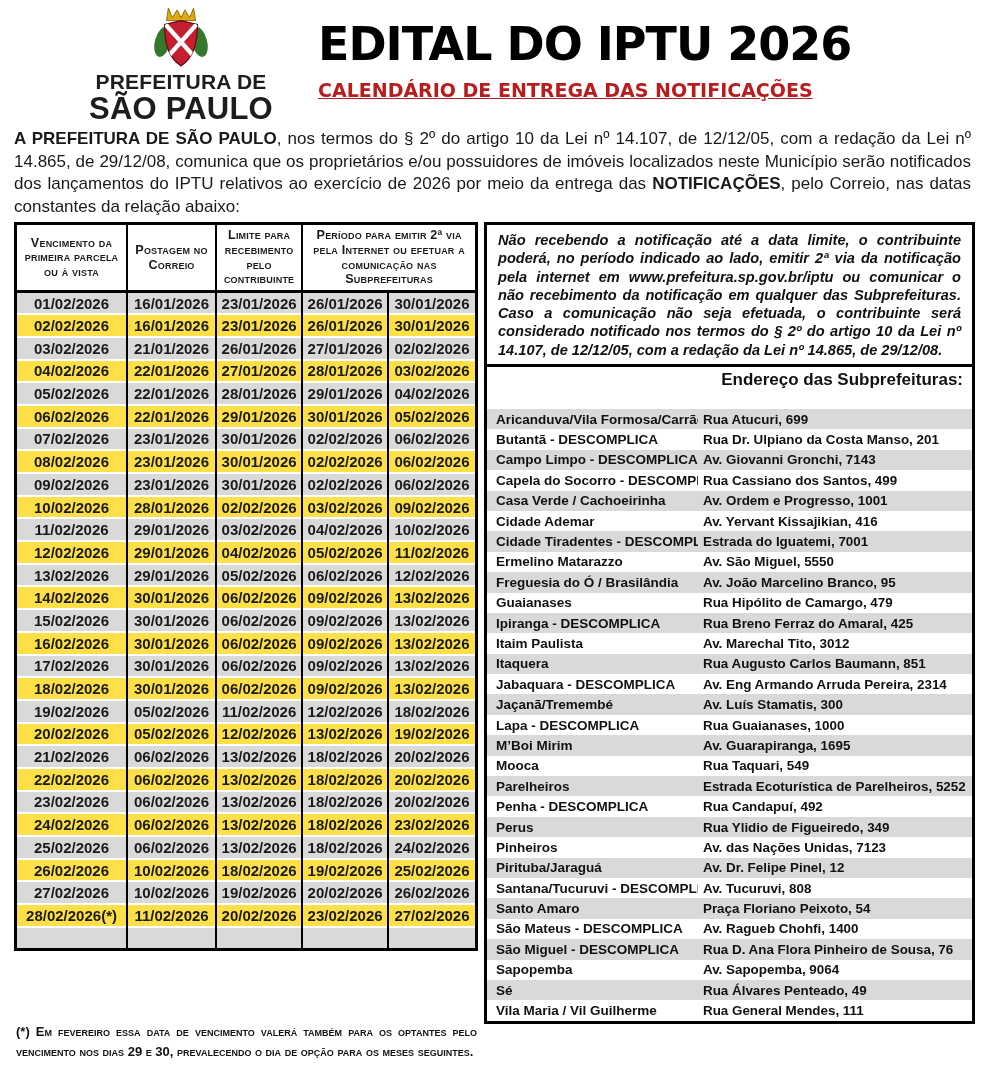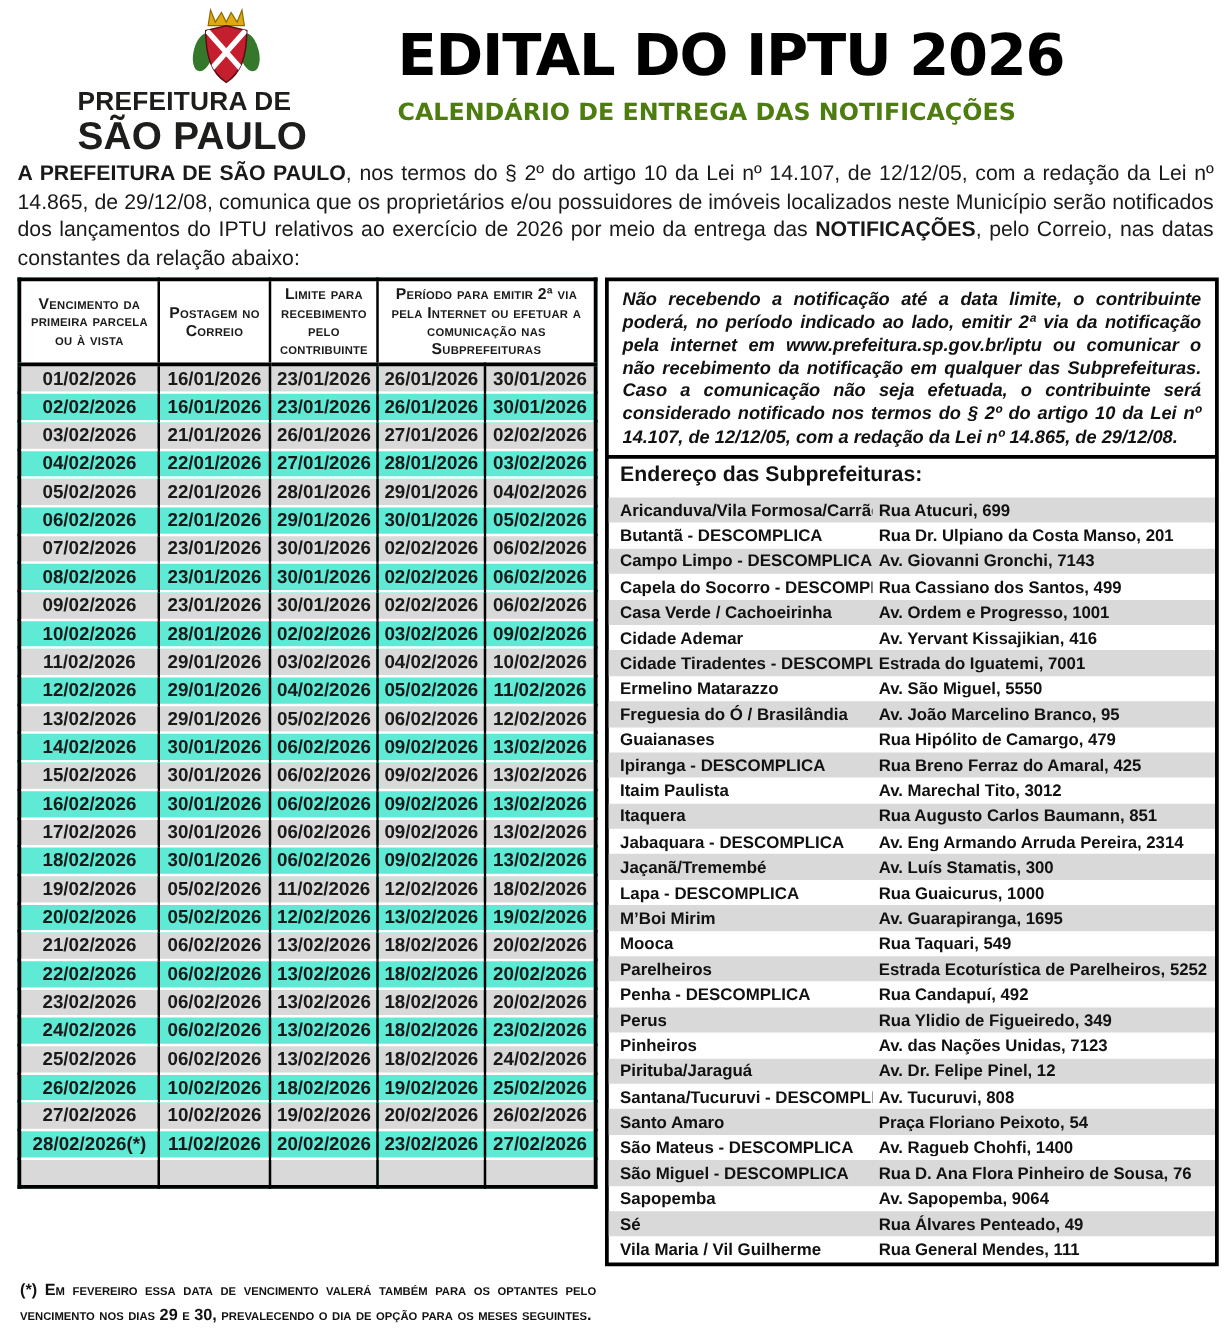--- a/index.html
+++ b/index.html
@@ -6,46 +6,46 @@
   * { box-sizing:border-box; }
   html,body { margin:0; padding:0; }
   body {
     width:984px; height:1068px; overflow:hidden; position:relative;
     background:#ffffff; color:var(--ink);
     font-family:"Liberation Sans", sans-serif;
   }
   .page { position:relative; width:984px; height:1068px; overflow:hidden; }
 
   
-  .logo { position:absolute; left:62px; top:5px; width:238px; }
+  .logo { position:absolute; left:62px; top:5px; width:238px; text-align:center; }
   .crest { display:block; margin:0 auto 2px auto; }
   .logo-l1 { font-weight:700; font-size:21px; line-height:1.05; letter-spacing:0.2px; color:#1d1d1b; }
   .logo-l2 { font-weight:700; font-size:31px; line-height:1.02; letter-spacing:0.2px; color:#1d1d1b; }
 
   
   .titleblock { position:absolute; left:318px; top:20px; width:662px; text-align:left; }
   .main-title {
     font-family:"DejaVu Sans", sans-serif; font-weight:700;
     font-size:46px; line-height:1.08; letter-spacing:-1px; color:#000;
   }
   .sub-title {
     font-family:"DejaVu Sans", sans-serif; font-weight:700;
-    font-size:19px; margin-top:9px; letter-spacing:0; color:#4d7c0f;
+    font-size:19px; margin-top:9px; letter-spacing:0; color:#b91c1c;text-decoration:underline;
   }
 
   
   .intro {
     position:absolute; left:14px; top:128px; width:957px;
     font-size:17px; line-height:22.6px; text-align:justify; color:#191919;
   }
 
   
   .calendar {
     position:absolute; left:14px; top:222px; width:464px;
-    border-collapse:collapse; table-layout:fixed; background:#5eead4;
+    border-collapse:collapse; table-layout:fixed; background:#fde047;
     border:3px solid var(--line);
   }
   .calendar thead th {
     border-left:2px solid var(--line); border-bottom:3px solid var(--line);
     font-weight:700; font-size:12.6px; line-height:14.6px;
     font-variant:small-caps; letter-spacing:0.2px;
     height:68px; padding:2px 3px; vertical-align:middle; text-align:center;
     background:#fff;
   }
   .calendar thead th:first-child { border-left:none; }
@@ -63,21 +63,21 @@
     border:3px solid var(--line); padding:6px 11px 15px 11px;
     font-weight:700; font-style:italic; font-size:14.6px; line-height:18.3px;
     text-align:justify; color:#111;
   }
 
   
   .subpref {
     position:absolute; left:484px; top:364px; width:491px;
     border:3px solid var(--line); background:#fff;
   }
-  .subpref-title { font-weight:700; font-size:17px; padding:3px 9px 8px 9px; color:#111; }
+  .subpref-title { font-weight:700; font-size:17px; padding:3px 9px 19px 9px; color:#111;text-align:right; }
   .subpref-row {
     display:flex; align-items:center; height:20.4px; overflow:hidden;
     font-weight:700; font-size:13.5px; color:#111;
   }
   .subpref-row.shaded { background:var(--shade); }
   .subpref-name { width:43.5%; padding-left:9px; white-space:nowrap; overflow:hidden; }
   .subpref-addr { flex:1; padding-left:5px; white-space:nowrap; overflow:hidden; font-size:13.4px; }
 
   
   .footnote {
@@ -404,21 +404,21 @@
         <div class="subpref-row">
           <div class="subpref-name">Jabaquara - DESCOMPLICA</div>
           <div class="subpref-addr">Av. Eng Armando Arruda Pereira, 2314</div>
         </div>
         <div class="subpref-row shaded">
           <div class="subpref-name">Jaçanã/Tremembé</div>
           <div class="subpref-addr">Av. Luís Stamatis, 300</div>
         </div>
         <div class="subpref-row">
           <div class="subpref-name">Lapa - DESCOMPLICA</div>
-          <div class="subpref-addr">Rua Guaicurus, 1000</div>
+          <div class="subpref-addr">Rua Guaianases, 1000</div>
         </div>
         <div class="subpref-row shaded">
           <div class="subpref-name">M’Boi Mirim</div>
           <div class="subpref-addr">Av. Guarapiranga, 1695</div>
         </div>
         <div class="subpref-row">
           <div class="subpref-name">Mooca</div>
           <div class="subpref-addr">Rua Taquari, 549</div>
         </div>
         <div class="subpref-row shaded">

